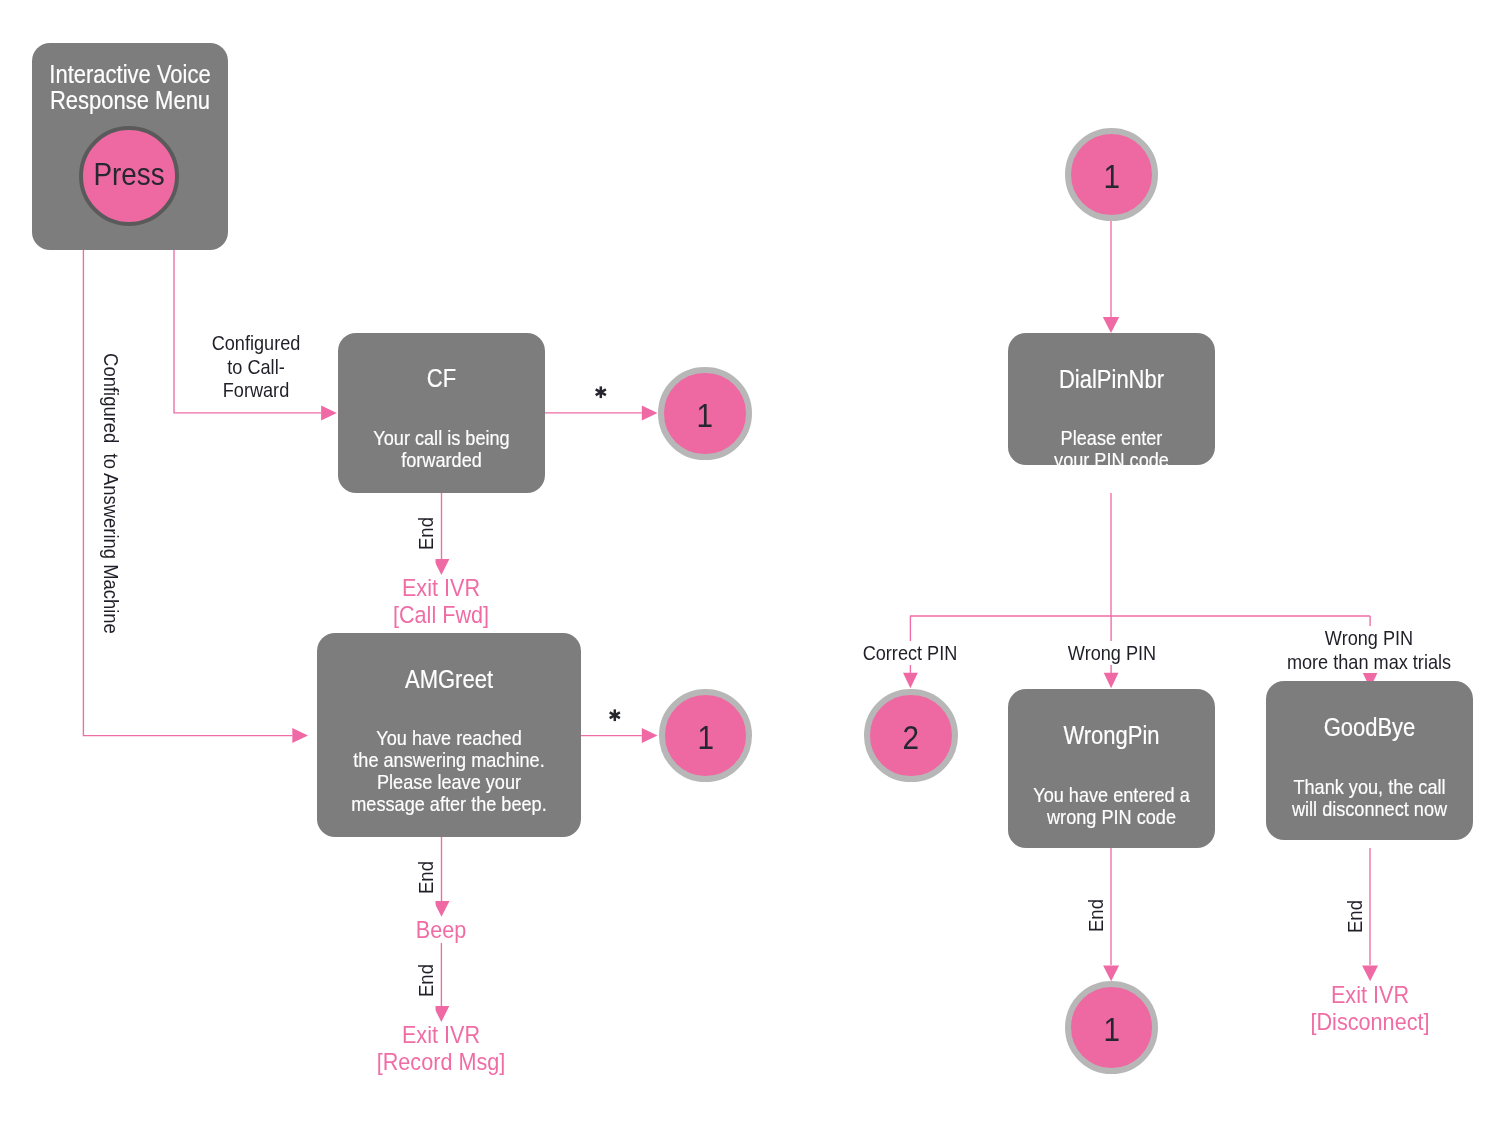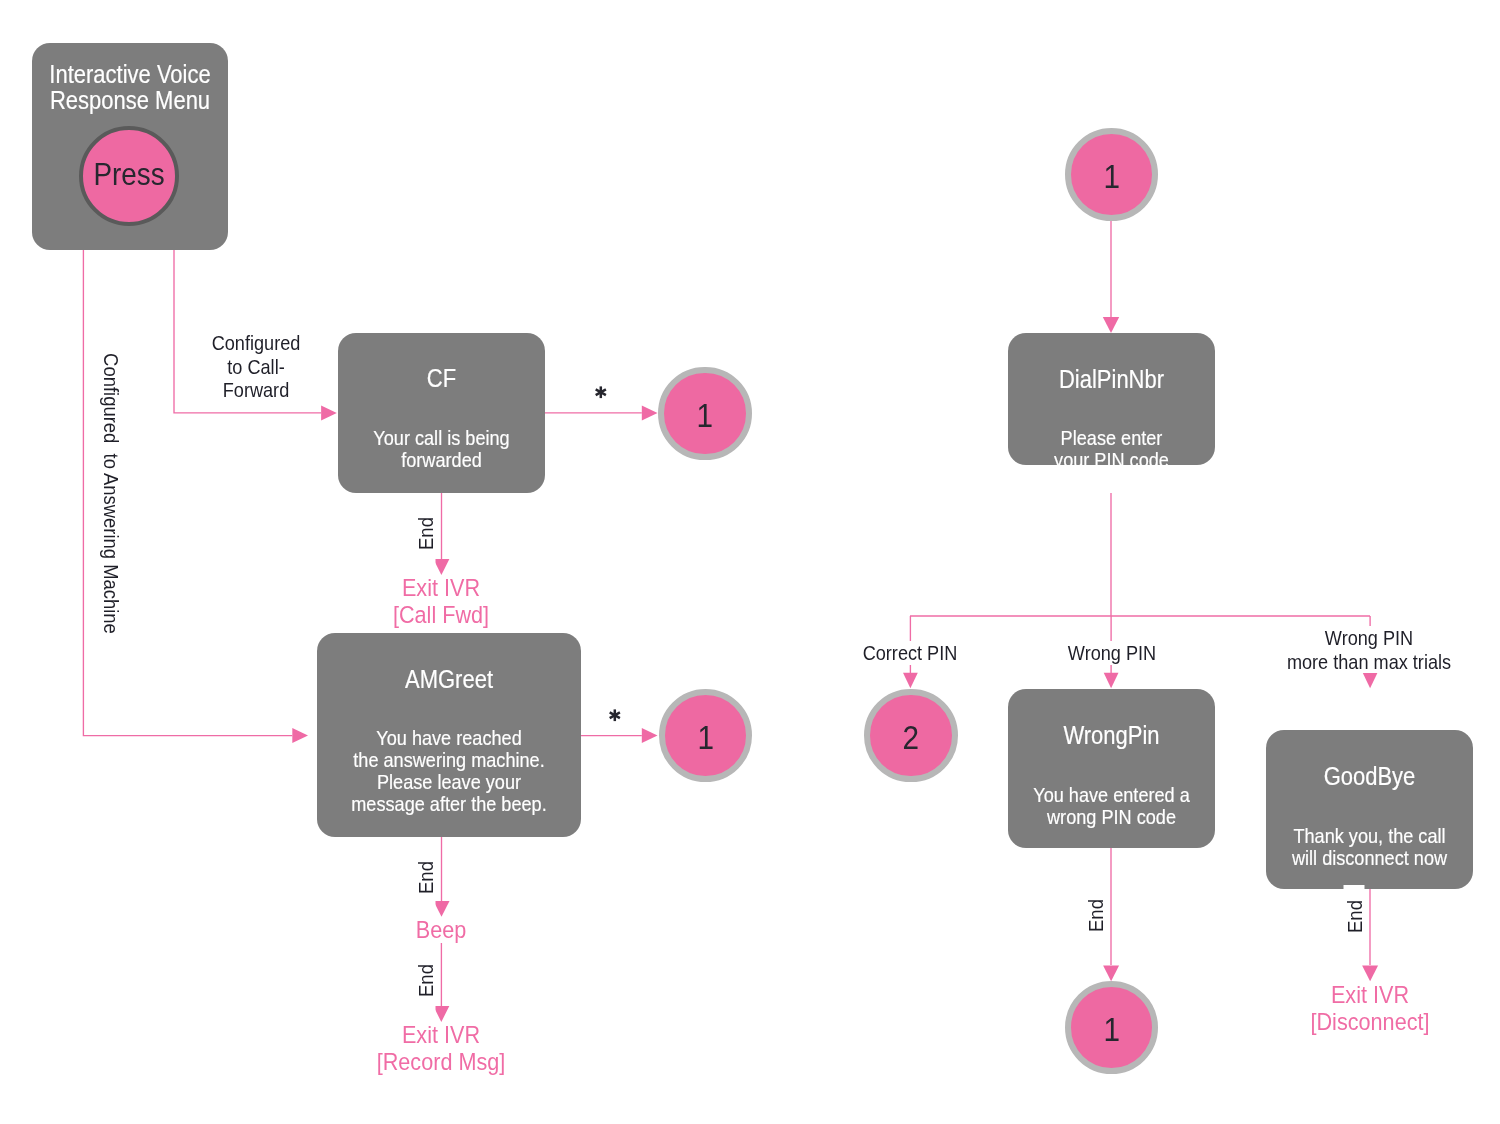--- a/index.html
+++ b/index.html
@@ -86,21 +86,21 @@
     <div class="nbody" style="top:94.3px;">Please enter
 your PIN code</div>
   </div>
 
   <div class="node" style="left:1008px;top:689px;width:207px;height:159px;padding-left:13px;">
     <div class="ntitle" style="top:33.8px;">WrongPin</div>
     <div class="nbody" style="top:94.7px;">You have entered a
 wrong PIN code</div>
   </div>
 
-  <div class="node" style="left:1266px;top:730px;width:207px;height:159px;">
+  <div class="node" style="left:1266px;top:681px;width:207px;height:159px;">
     <div class="ntitle" style="top:33.9px;">GoodBye</div>
     <div class="nbody" style="top:94.7px;">Thank you, the call
 will disconnect now</div>
   </div>
 
   <div class="circ" style="left:658.3px;top:366.6px;width:93.6px;height:93.6px;">
     <div class="num" style="top:26px;">1</div>
   </div>
   <div class="circ" style="left:658.6px;top:688.9px;width:93.6px;height:93.6px;">
     <div class="num" style="top:26px;">1</div>

